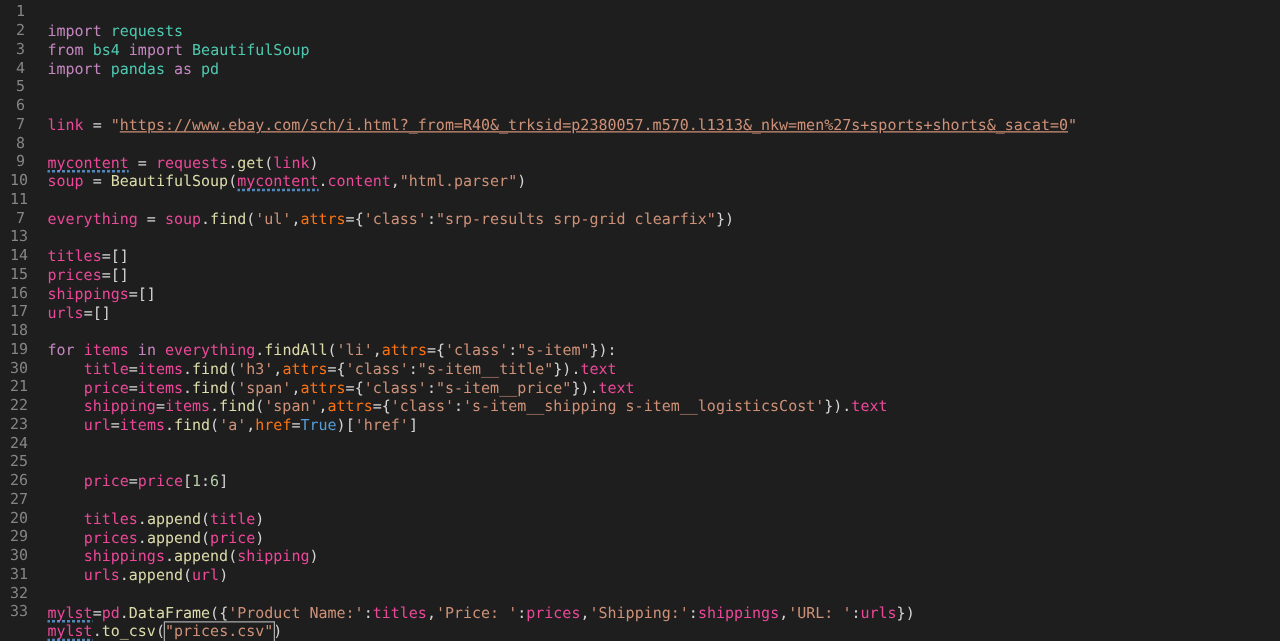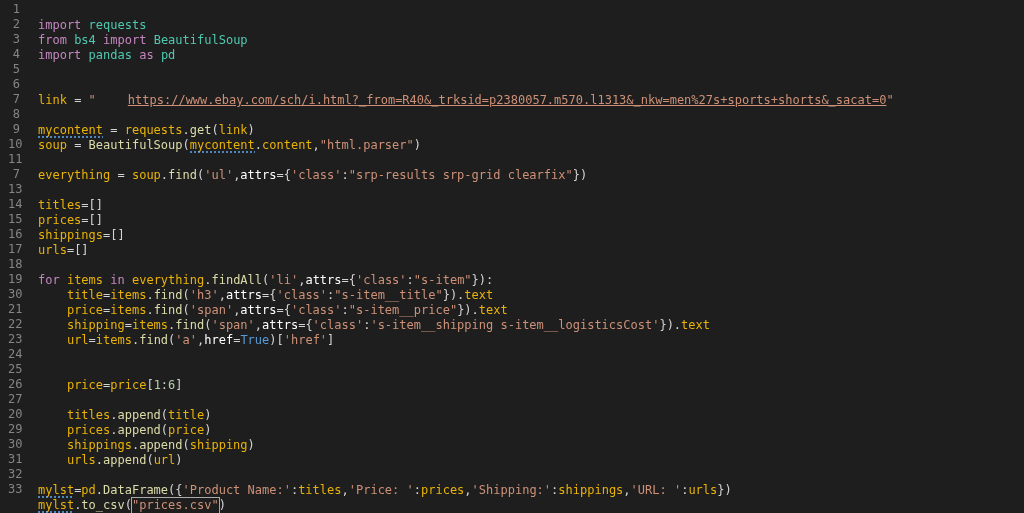--- a/index.html
+++ b/index.html
@@ -28,28 +28,28 @@
   }
   .gutter div { height: 15px; }
   .code {
     padding: 18px 0 2px 6px;
     white-space: pre;
     flex: 1;
   }
   .code .line { height: 15px; }
   .kw   { color: #c586c0; }     
   .mod  { color: #4ec9b0; }     
-  .var  { color: #eab308; }     
+  .var  { color: #ec4899; }     
   .fn   { color: #dcdcaa; }     
   .str  { color: #ce9178; }     
-  .url  { color: #ce9178; text-decoration: underline; margin-left: 32px; }
+  .url  { color: #ce9178; text-decoration: underline; }
   .op   { color: #d4d4d4; }
   .num  { color: #b5cea8; }
   .bool { color: #569cd6; }
-  .prm  { color: #ffffff; margin-top: 48px; }
+  .prm  { color: #f97316; margin-top: 48px; }
   .sqg  { position: relative; } 
   .sqg::after {
     content: "";
     position: absolute;
     left: 0; right: 0; bottom: -1px;
     height: 2px;
     background: repeating-linear-gradient(90deg, rgba(100,180,255,.7) 0 2px, transparent 2px 4px);
   }
   .cursor-box {
     display: inline-block;

